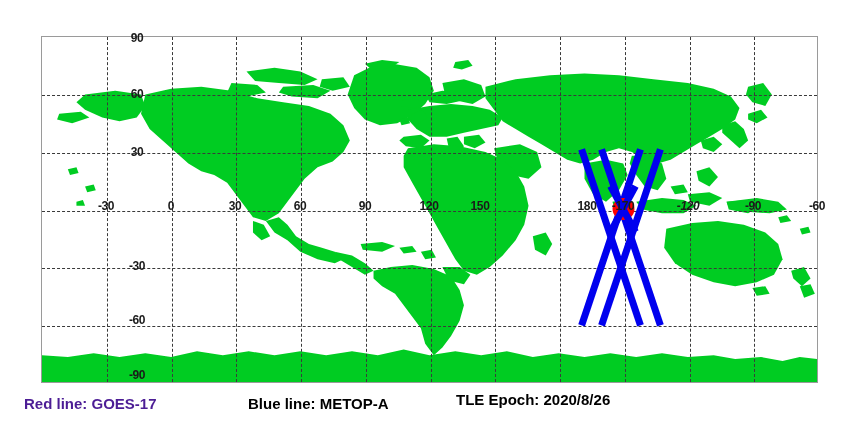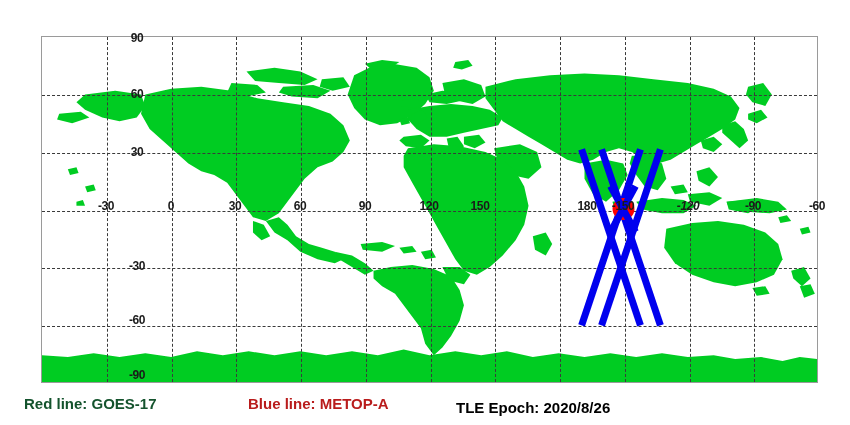--- a/index.html
+++ b/index.html
@@ -93,23 +93,23 @@
     height: 28px;
   }
   .legend-item {
     position: absolute;
     font-family: "Liberation Sans", sans-serif;
     font-size: 15px;
     font-weight: bold;
     white-space: nowrap;
     line-height: 1;
   }
-  #legend-red  { left: 24px;  top: 4px; color: #14532d; text-align: center; }
-  #legend-blue { left: 248px; top: 4px; color: #b91c1c; }
-  #legend-tle  { left: 456px; top: 8px; color: #000000; text-align: center; }
+  #legend-red  { left: 24px;  top: 4px; color: #4c1d95; text-align: center; }
+  #legend-blue { left: 248px; top: 4px; color: #000000; }
+  #legend-tle  { left: 456px; top: 0; color: #000000; text-align: center; }
 </style>
 </head>
 <body>
 
 <div id="app">
 
   <div id="map-frame">
 
     <svg id="map-svg" viewBox="0 0 360 180" preserveAspectRatio="none">
       <g fill="#00cc22" stroke="none">
@@ -259,21 +259,21 @@
   </div>
 
   <div class="axis-label lon-label" style="left:106px;  top:206px;">-30</div>
   <div class="axis-label lon-label" style="left:171px;  top:206px;">0</div>
   <div class="axis-label lon-label" style="left:235px;  top:206px;">30</div>
   <div class="axis-label lon-label" style="left:300px;  top:206px;">60</div>
   <div class="axis-label lon-label" style="left:365px;  top:206px;">90</div>
   <div class="axis-label lon-label" style="left:429px;  top:206px;">120</div>
   <div class="axis-label lon-label" style="left:480px;  top:206px;">150</div>
   <div class="axis-label lon-label" style="left:559px;  top:206px;margin-left:28px;">180</div>
-  <div class="axis-label lon-label" style="left:623px;  top:206px;">-150</div>
+  <div class="axis-label lon-label" style="left:623px;  top:206px;">-170</div>
   <div class="axis-label lon-label" style="left:688px;  top:206px;font-style:italic;">-120</div>
   <div class="axis-label lon-label" style="left:753px;  top:206px;">-90</div>
   <div class="axis-label lon-label" style="left:817px;  top:206px;">-60</div>
 
   <div class="axis-label lat-label" style="left:137px; top:38px;">90</div>
   <div class="axis-label lat-label" style="left:137px; top:94px;">60</div>
   <div class="axis-label lat-label" style="left:137px; top:152px;">30</div>
   <div class="axis-label lat-label" style="left:137px; top:266px;">-30</div>
   <div class="axis-label lat-label" style="left:137px; top:320px;">-60</div>
   <div class="axis-label lat-label" style="left:137px; top:375px;">-90</div>

